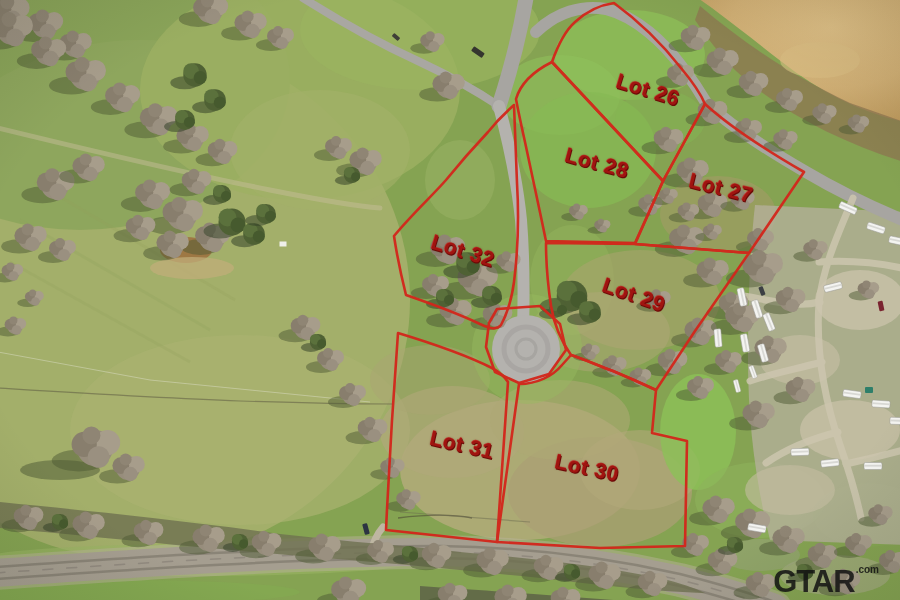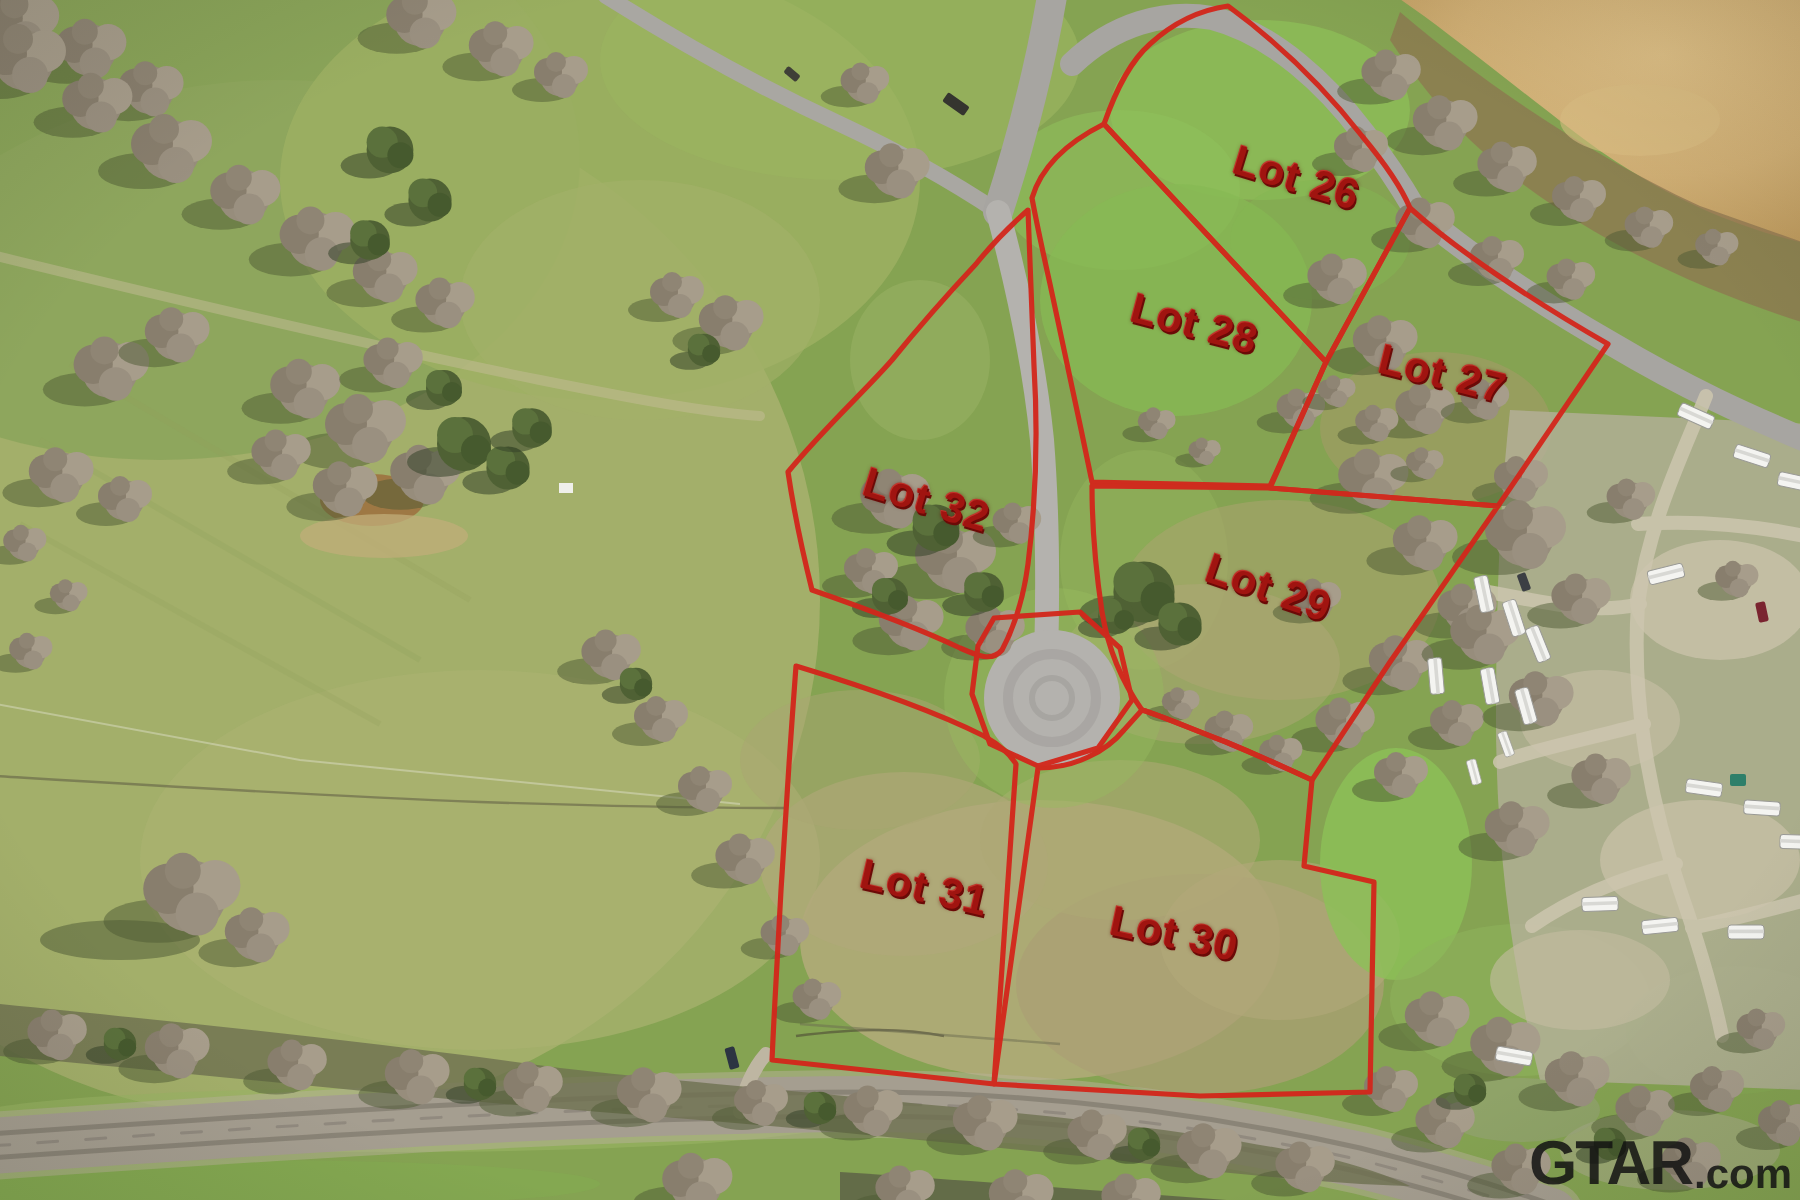--- a/index.html
+++ b/index.html
@@ -3,24 +3,24 @@
 <meta charset="utf-8">
 <style>
   html,body{margin:0;padding:0;background:#222;}
   #stage{position:relative;width:900px;height:600px;overflow:hidden;
          font-family:"Liberation Sans", sans-serif;}
   #stage svg{position:absolute;left:0;top:0;}
   .lot-label{position:absolute;transform:translate(-50%,-50%) rotate(var(--rot));
              color:#a01410;font-weight:bold;font-size:21px;letter-spacing:.5px;
              text-shadow:1px 1px 0 #6b0a07, -0.5px -0.5px 0 #c2332a, 0 0 2px rgba(90,8,5,.65);
              white-space:nowrap;user-select:none;}
-  .watermark{position:absolute;right:4px;bottom:0px;display:flex;align-items:flex-end;
+  .watermark{position:absolute;right:21px;bottom:0px;display:flex;align-items:flex-start;
              color:rgba(18,18,18,.85);}
   .watermark .brand{font-size:31px;font-weight:900;letter-spacing:-1px;}
-  .watermark .suffix{font-size:21px;font-weight:700;margin-left:1px;}
+  .watermark .suffix{font-size:10px;font-weight:700;margin-left:1px;}
 </style>
 </head>
 <body>
 
 <div id="stage">
 <svg width="900" height="600" viewBox="0 0 900 600">
   <defs>
     <radialGradient id="pondGrad" cx="65%" cy="25%" r="80%">
       <stop offset="0%" stop-color="#dcbe85"></stop>
           <stop offset="60%" stop-color="#cfae74"></stop>

